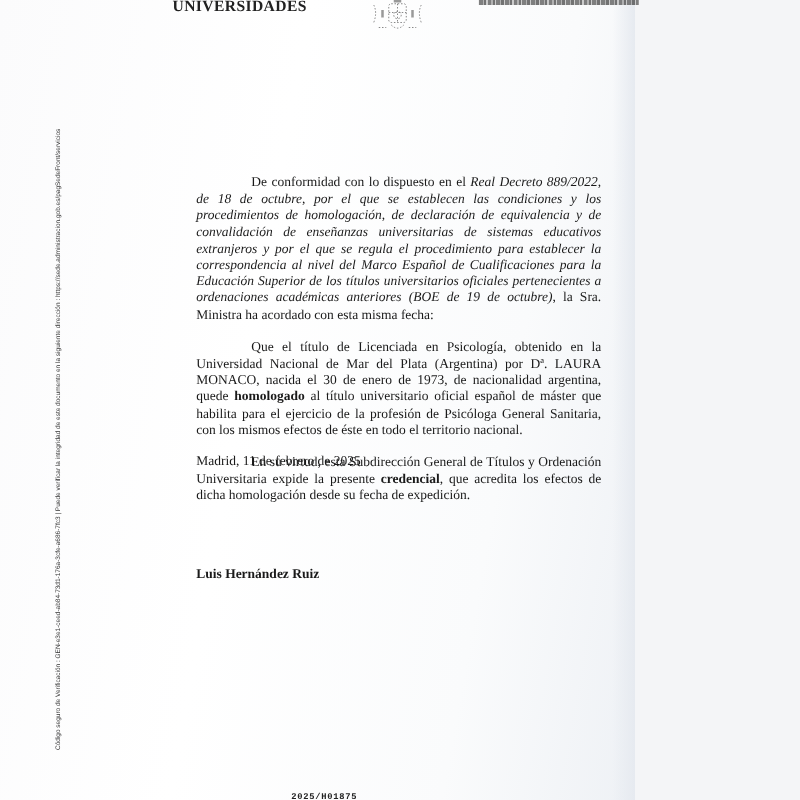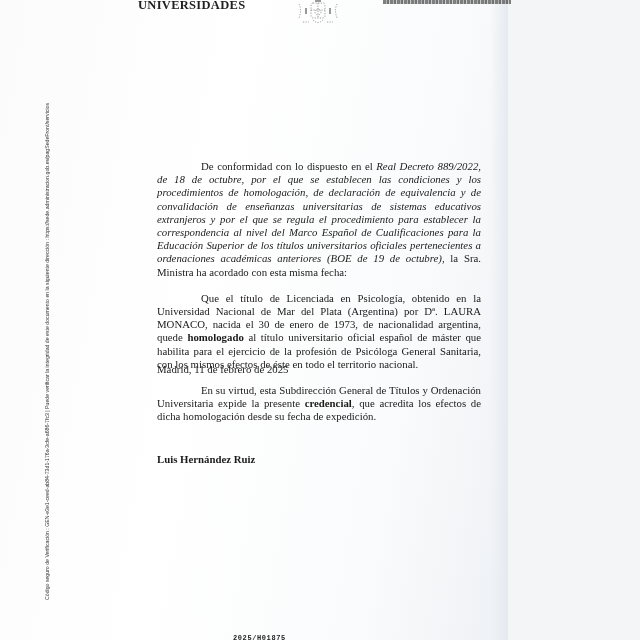--- a/index.html
+++ b/index.html
@@ -67,21 +67,20 @@
       white-space: nowrap;
     }
     .body-text {
       position: absolute;
       left: 157px;
       top: 140px;
       width: 324px;
       font-size: 10.8px;
       line-height: 13.2px;
       text-align: justify;
-      margin-top: 20px;
     }
     .body-text p {
       margin: 0 0 13px 0;
       text-indent: 44px;
     }
     .body-text p.first {
       text-indent: 44px;
     }
     .body-text em { font-style: italic; }
     .body-text b { font-weight: bold; }

